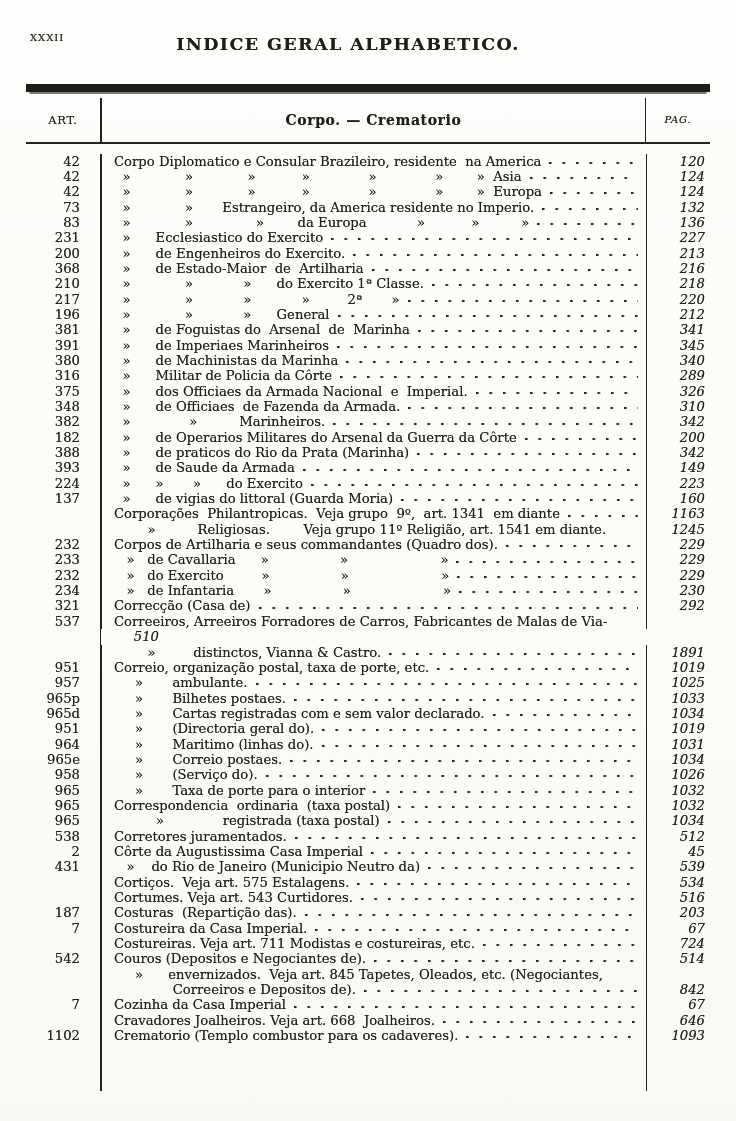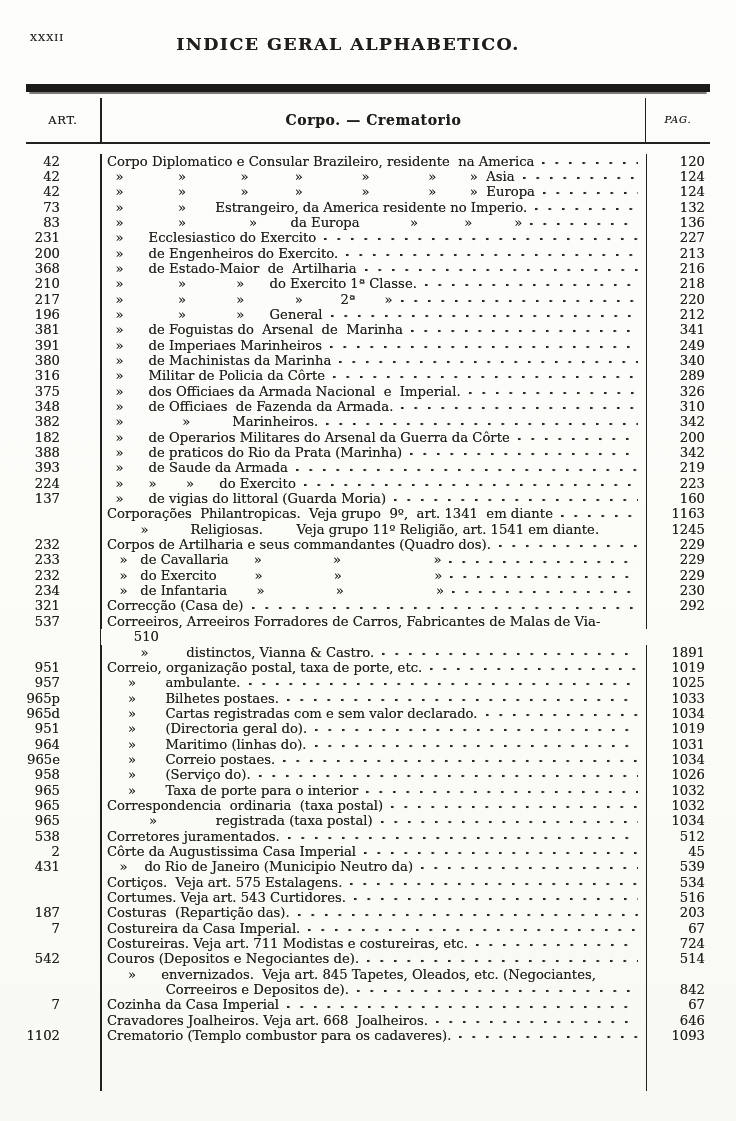--- a/index.html
+++ b/index.html
@@ -58,29 +58,29 @@
     border-left:1.6px solid #23211d;
     font-size:10px;letter-spacing:.8px;font-style:italic;
   }
   .tbody{padding-top:10px;}
   .row{
     display:flex;align-items:baseline;
     line-height:15.35px;font-size:13.2px;
   }
   .row .art{
     width:74px;box-sizing:border-box;
-    padding-right:40px;
+    padding-right:20px;
     text-align:right;
     flex:none;
   }
   .row .entry{
     flex:1;min-width:0;
     display:flex;align-items:flex-end;
     border-left:2px solid #23211d;
-    padding-left:5px;
+    padding-left:12px;
     align-self:stretch;
   }
   .row .txt{
     white-space:pre-wrap;
     flex:none;max-width:100%;
   }
   .row .leader{
     flex:1;min-width:10px;height:11px;
     margin:0 8px 0 7px;
     align-self:center;
@@ -88,20 +88,21 @@
     background-size:13.5px 11px;
     background-repeat:repeat-x;
   }
   .row.no-leader .leader{background:none;}
   .row .pag{
     width:64px;box-sizing:border-box;flex:none;
     align-self:stretch;
     border-left:1.6px solid #23211d;
     text-align:right;
     padding-right:5px;
+    font-style:italic;
   }
   .spacer-row{height:48px;}
   .spacer-row .entry,.spacer-row .pag{height:100%;}
 </style>
 </head>
 <body>
 
 <div class="page">
 
   <div class="top-head">
@@ -213,21 +214,21 @@
             <span class="leader"></span>
           </div>
           <div class="pag">341</div>
         </div>
         <div class="row">
           <div class="art">391</div>
           <div class="entry">
             <span class="txt">  »      de Imperiaes Marinheiros</span>
             <span class="leader"></span>
           </div>
-          <div class="pag">249</div>
+          <div class="pag">345</div>
         </div>
         <div class="row">
           <div class="art">380</div>
           <div class="entry">
             <span class="txt">  »      de Machinistas da Marinha</span>
             <span class="leader"></span>
           </div>
           <div class="pag">340</div>
         </div>
         <div class="row">
@@ -277,21 +278,21 @@
             <span class="leader"></span>
           </div>
           <div class="pag">342</div>
         </div>
         <div class="row">
           <div class="art">393</div>
           <div class="entry">
             <span class="txt">  »      de Saude da Armada</span>
             <span class="leader"></span>
           </div>
-          <div class="pag">219</div>
+          <div class="pag">149</div>
         </div>
         <div class="row">
           <div class="art">224</div>
           <div class="entry">
             <span class="txt">  »      »       »      do Exercito</span>
             <span class="leader"></span>
           </div>
           <div class="pag">223</div>
         </div>
         <div class="row">

